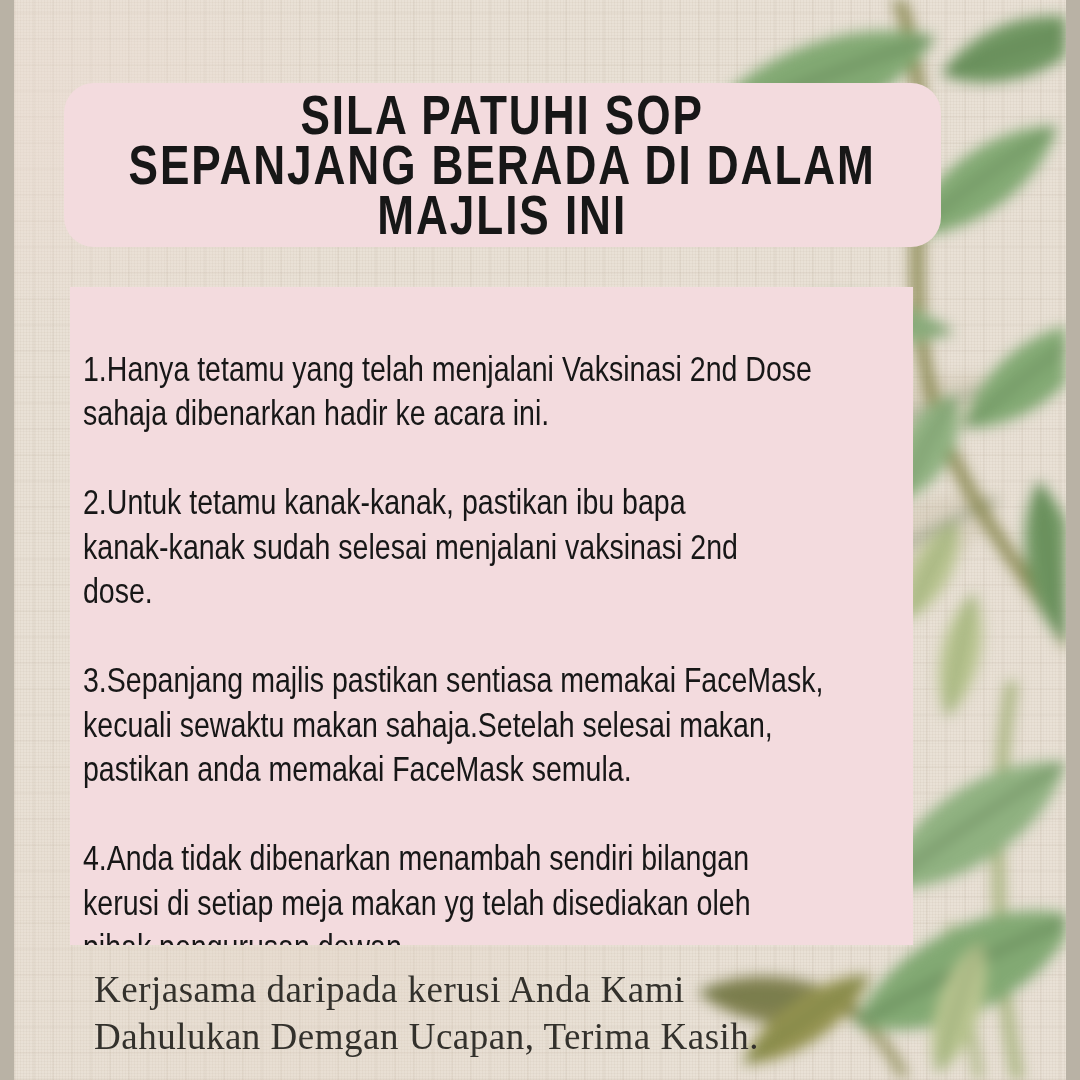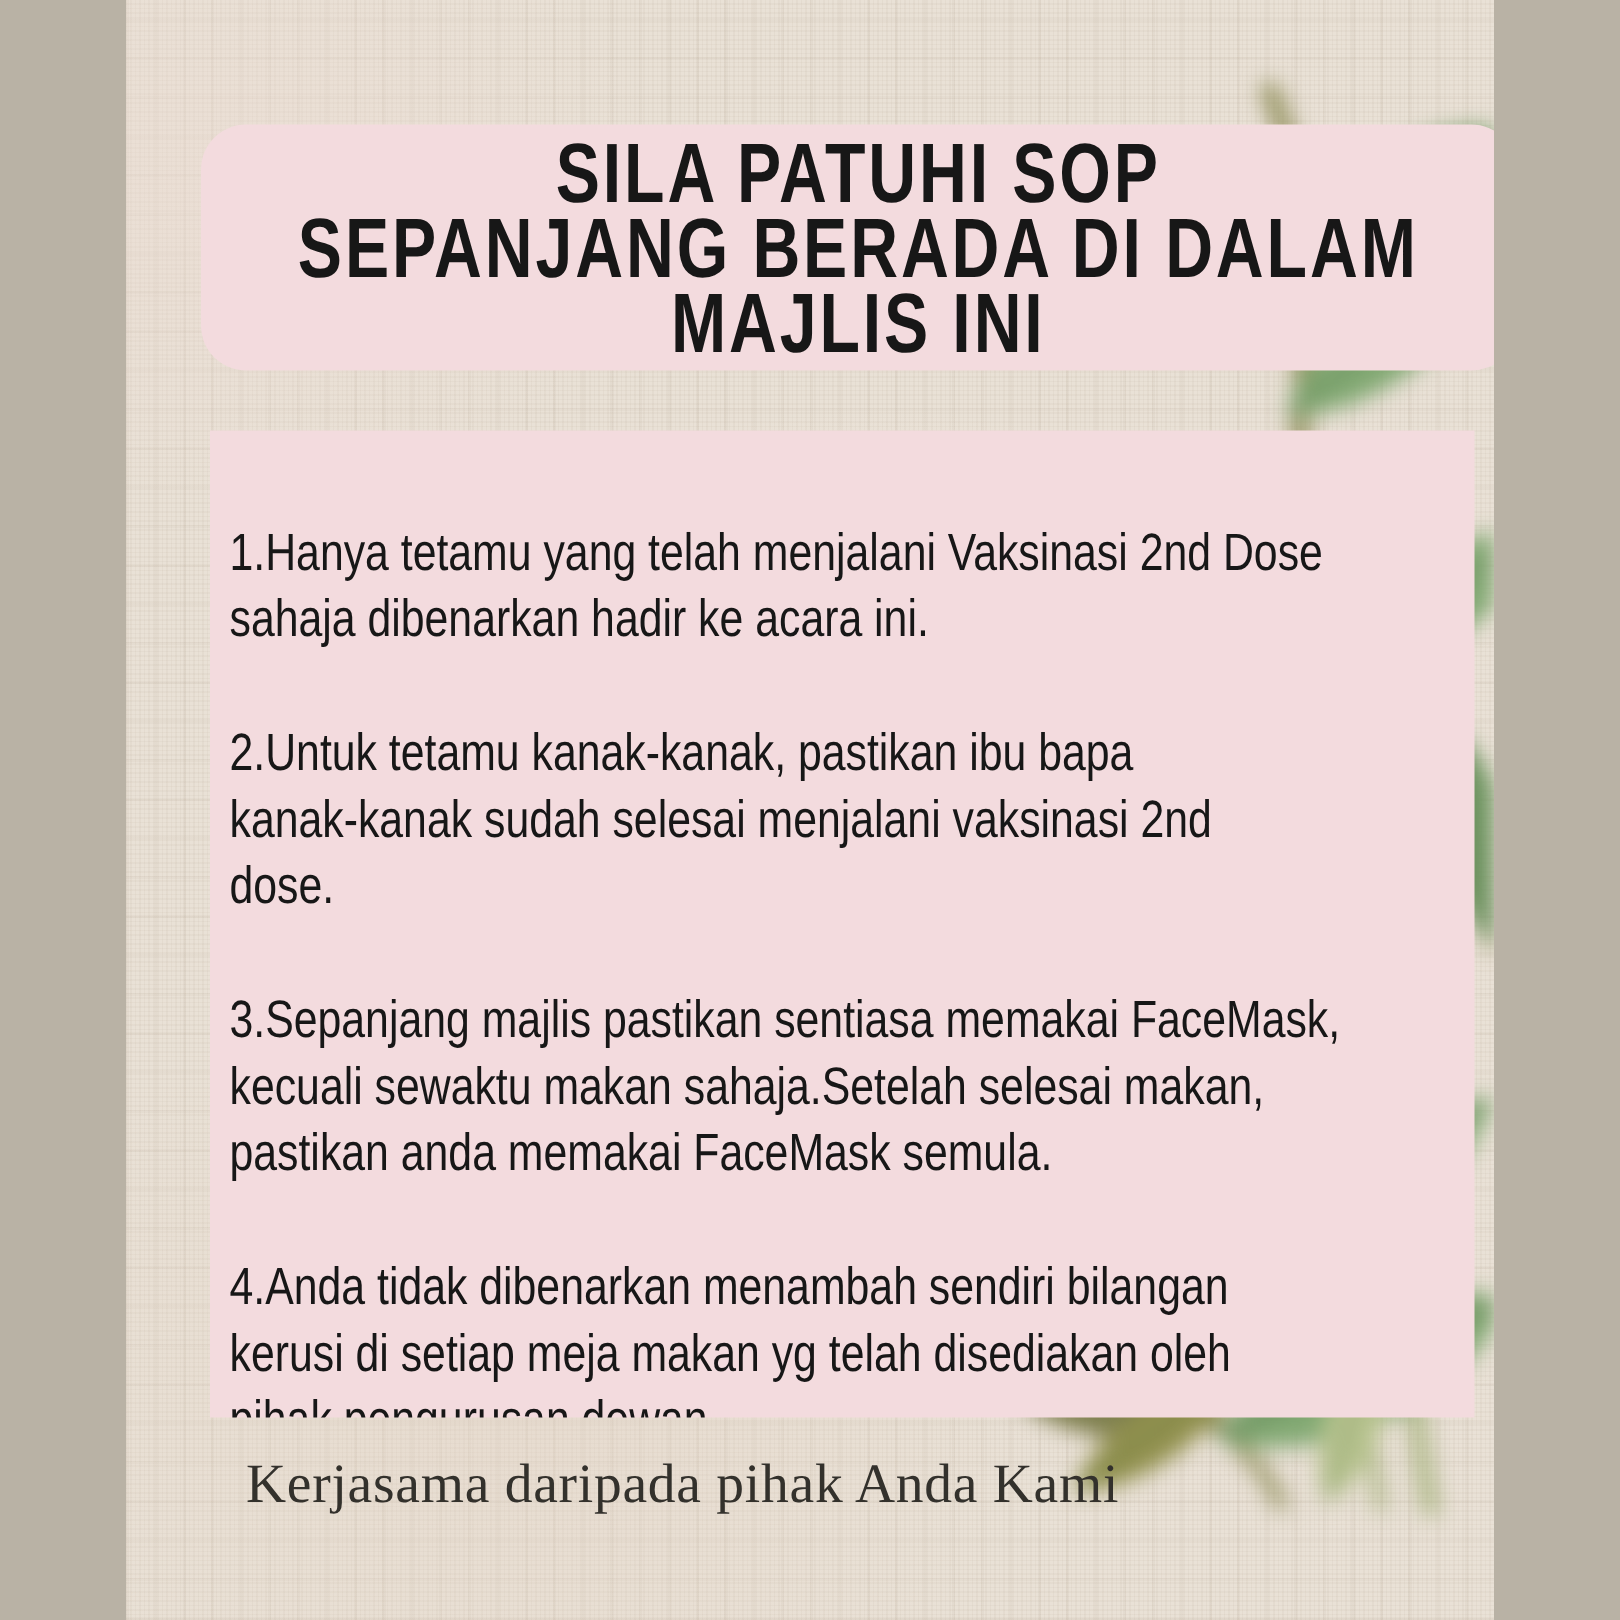--- a/index.html
+++ b/index.html
@@ -1,18 +1,18 @@
 <!DOCTYPE html>
 <html style="--background: #e9e1d6; --panel-pink: #f3dbde; --text-black: #171717; --footer-text: #33312c; --leaf-dark: #6f9661; --leaf-mid: #82a973; --leaf-soft: #8fb180; --leaf-light: #b7c38e; --leaf-olive: #80804f; --leaf-olive2: #92914e; --stem: #8b8a53; --stem-light: #a2b077;"><head>
 <meta charset="utf-8">
 <style>
   * { margin:0; padding:0; box-sizing:border-box; }
   html,body { background:#b9b2a5; }
   .poster {
-    position:relative; width:912px; height:1080px; overflow:hidden;
+    position:relative; width:1052px; height:1080px; overflow:hidden;
     margin:0 auto;
     background-color:var(--background,#e9e1d6);
     font-family:"Liberation Sans", sans-serif;
   }
   .texture { position:absolute; inset:0;
     background-image:
       repeating-linear-gradient(90deg, rgba(139,117,92,0.055) 0 1px, transparent 1px 3px),
       repeating-linear-gradient(0deg,  rgba(139,117,92,0.050) 0 1px, transparent 1px 3px),
       repeating-linear-gradient(90deg, rgba(120,98,72,0.05) 0 2px, transparent 2px 19px),
       repeating-linear-gradient(0deg,  rgba(120,98,72,0.04) 0 2px, transparent 2px 26px);
@@ -126,15 +126,16 @@
 kecuali sewaktu makan sahaja.Setelah selesai makan,
 pastikan anda memakai FaceMask semula.</p>
       <p>4.Anda tidak dibenarkan menambah sendiri bilangan
 kerusi di setiap meja makan yg telah disediakan oleh
 pihak pengurusan dewan.</p>
       
     </div>
   </main>
 
   <footer class="footer">
-    <div>Kerjasama daripada pihak Anda Kami</div>
+    <div>Kerjasama daripada kerusi Anda Kami</div>
+    <div>Dahulukan Demgan Ucapan, Terima Kasih.</div>
   </footer>
 </div>
 
 </body></html>

